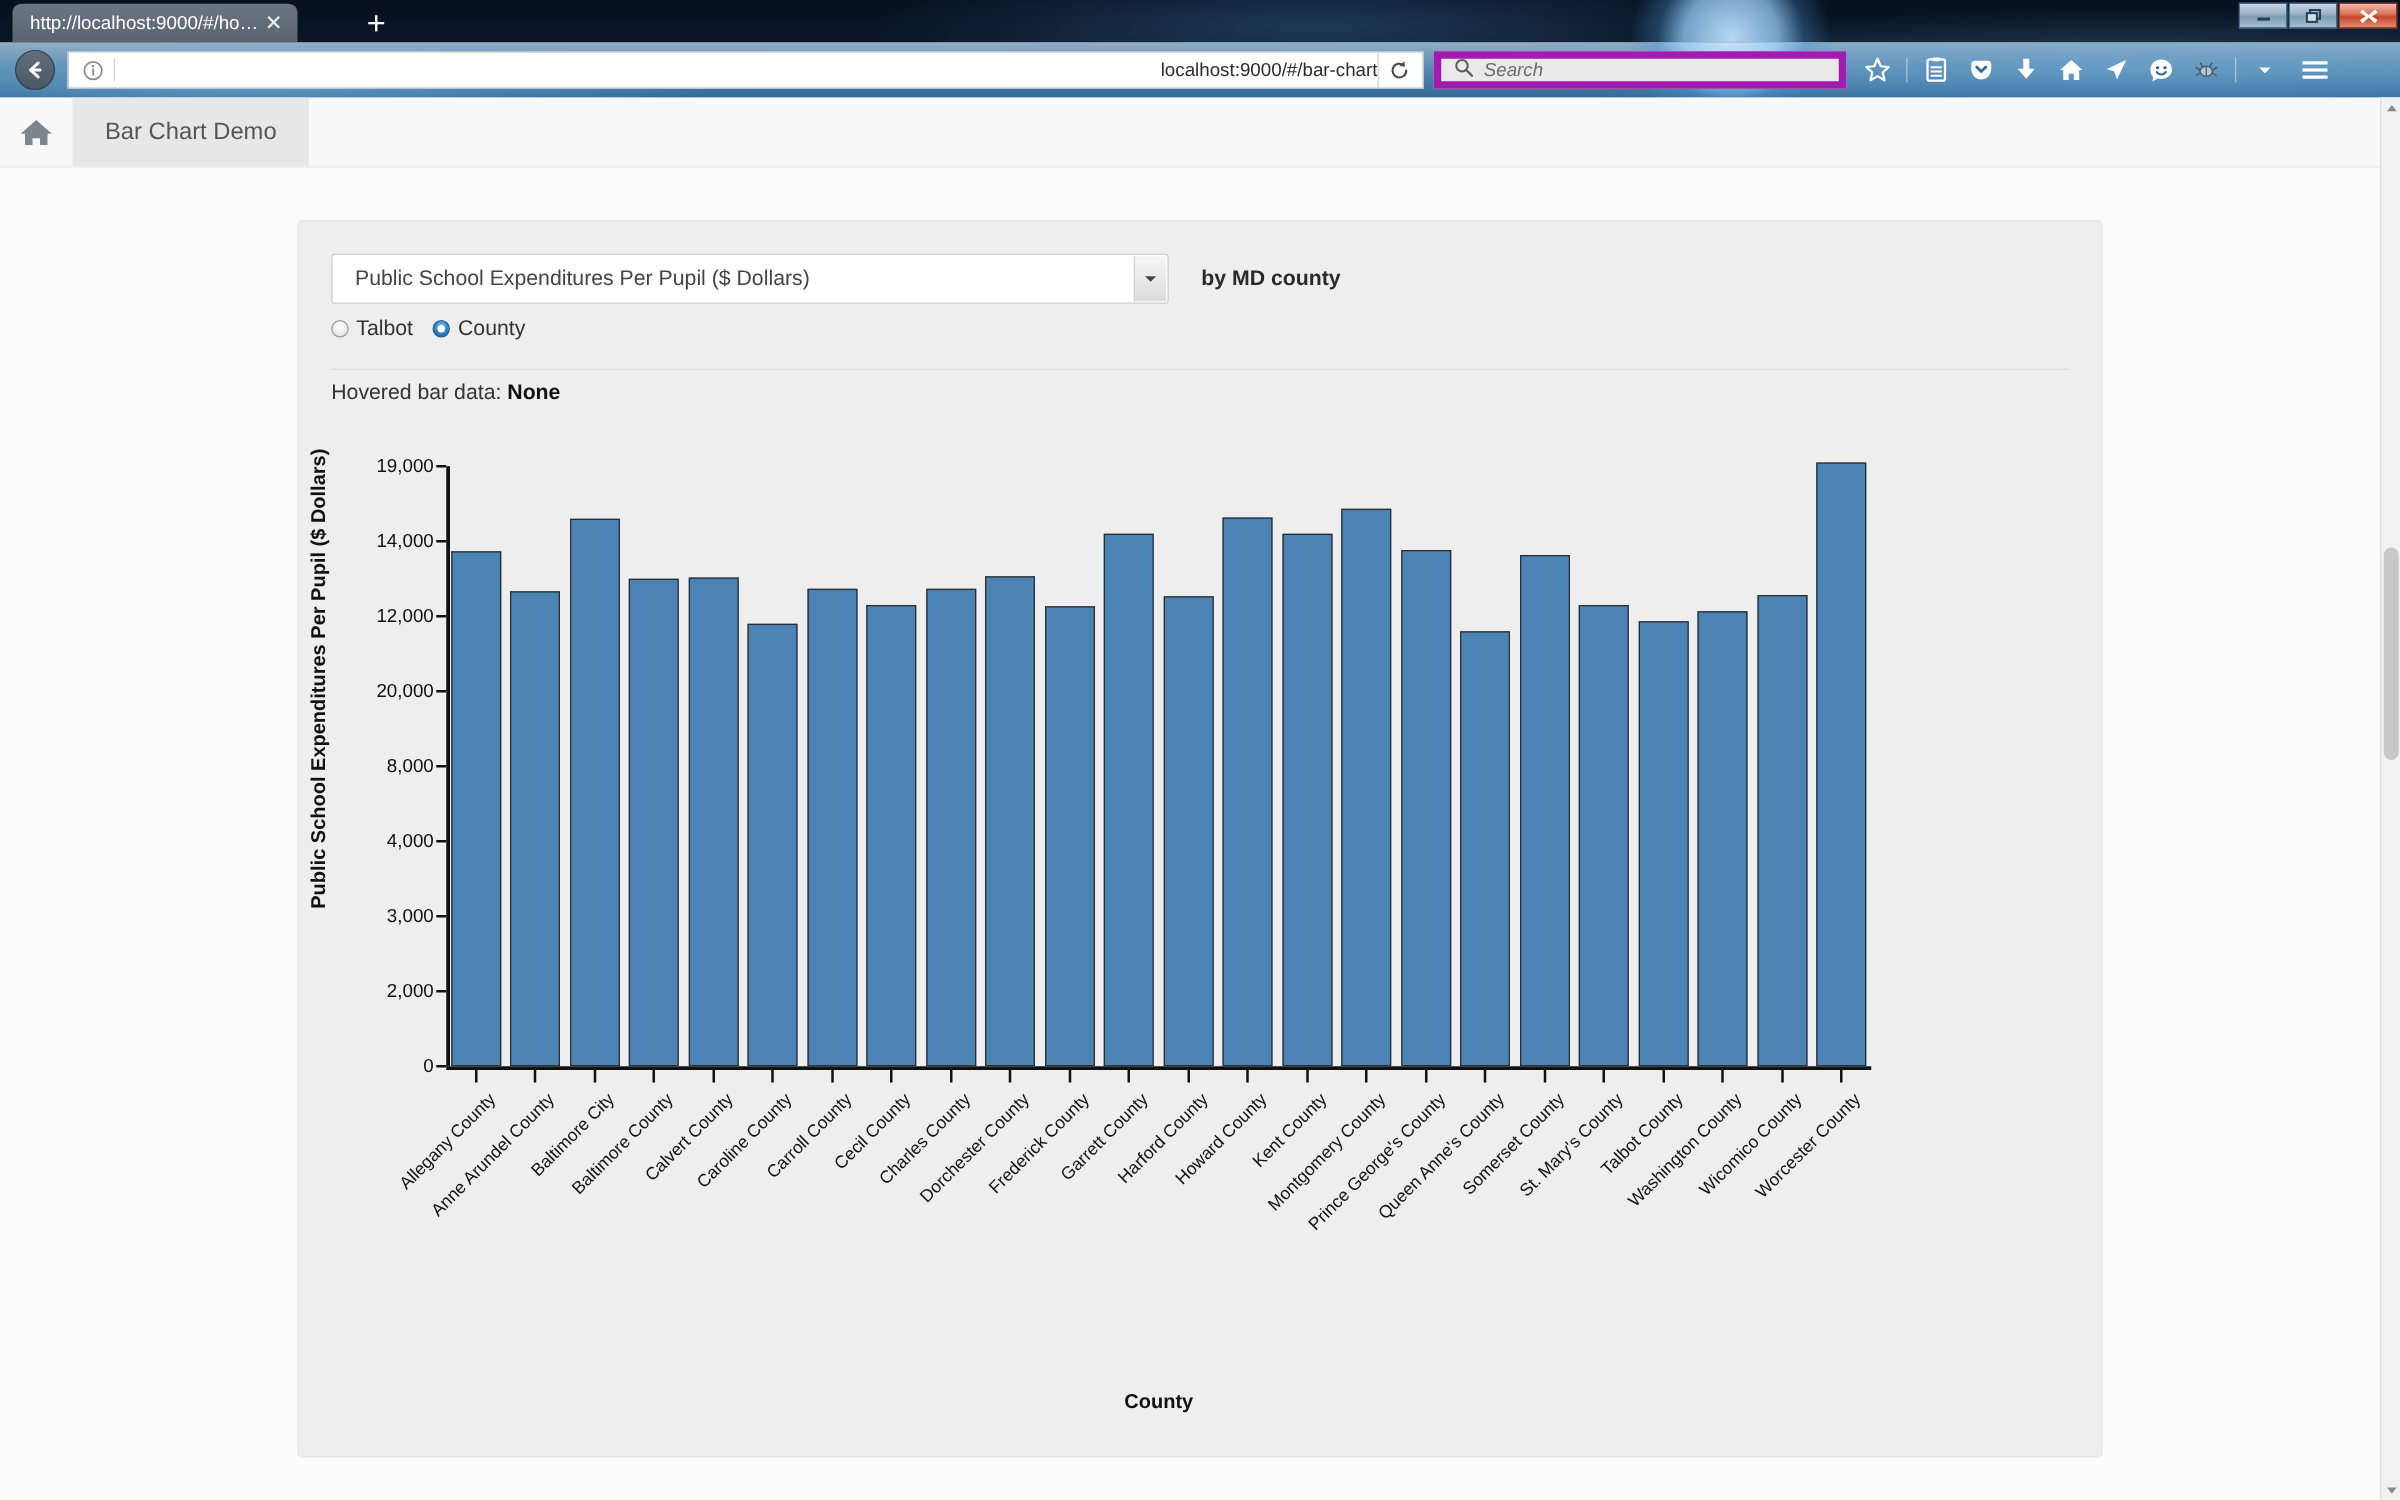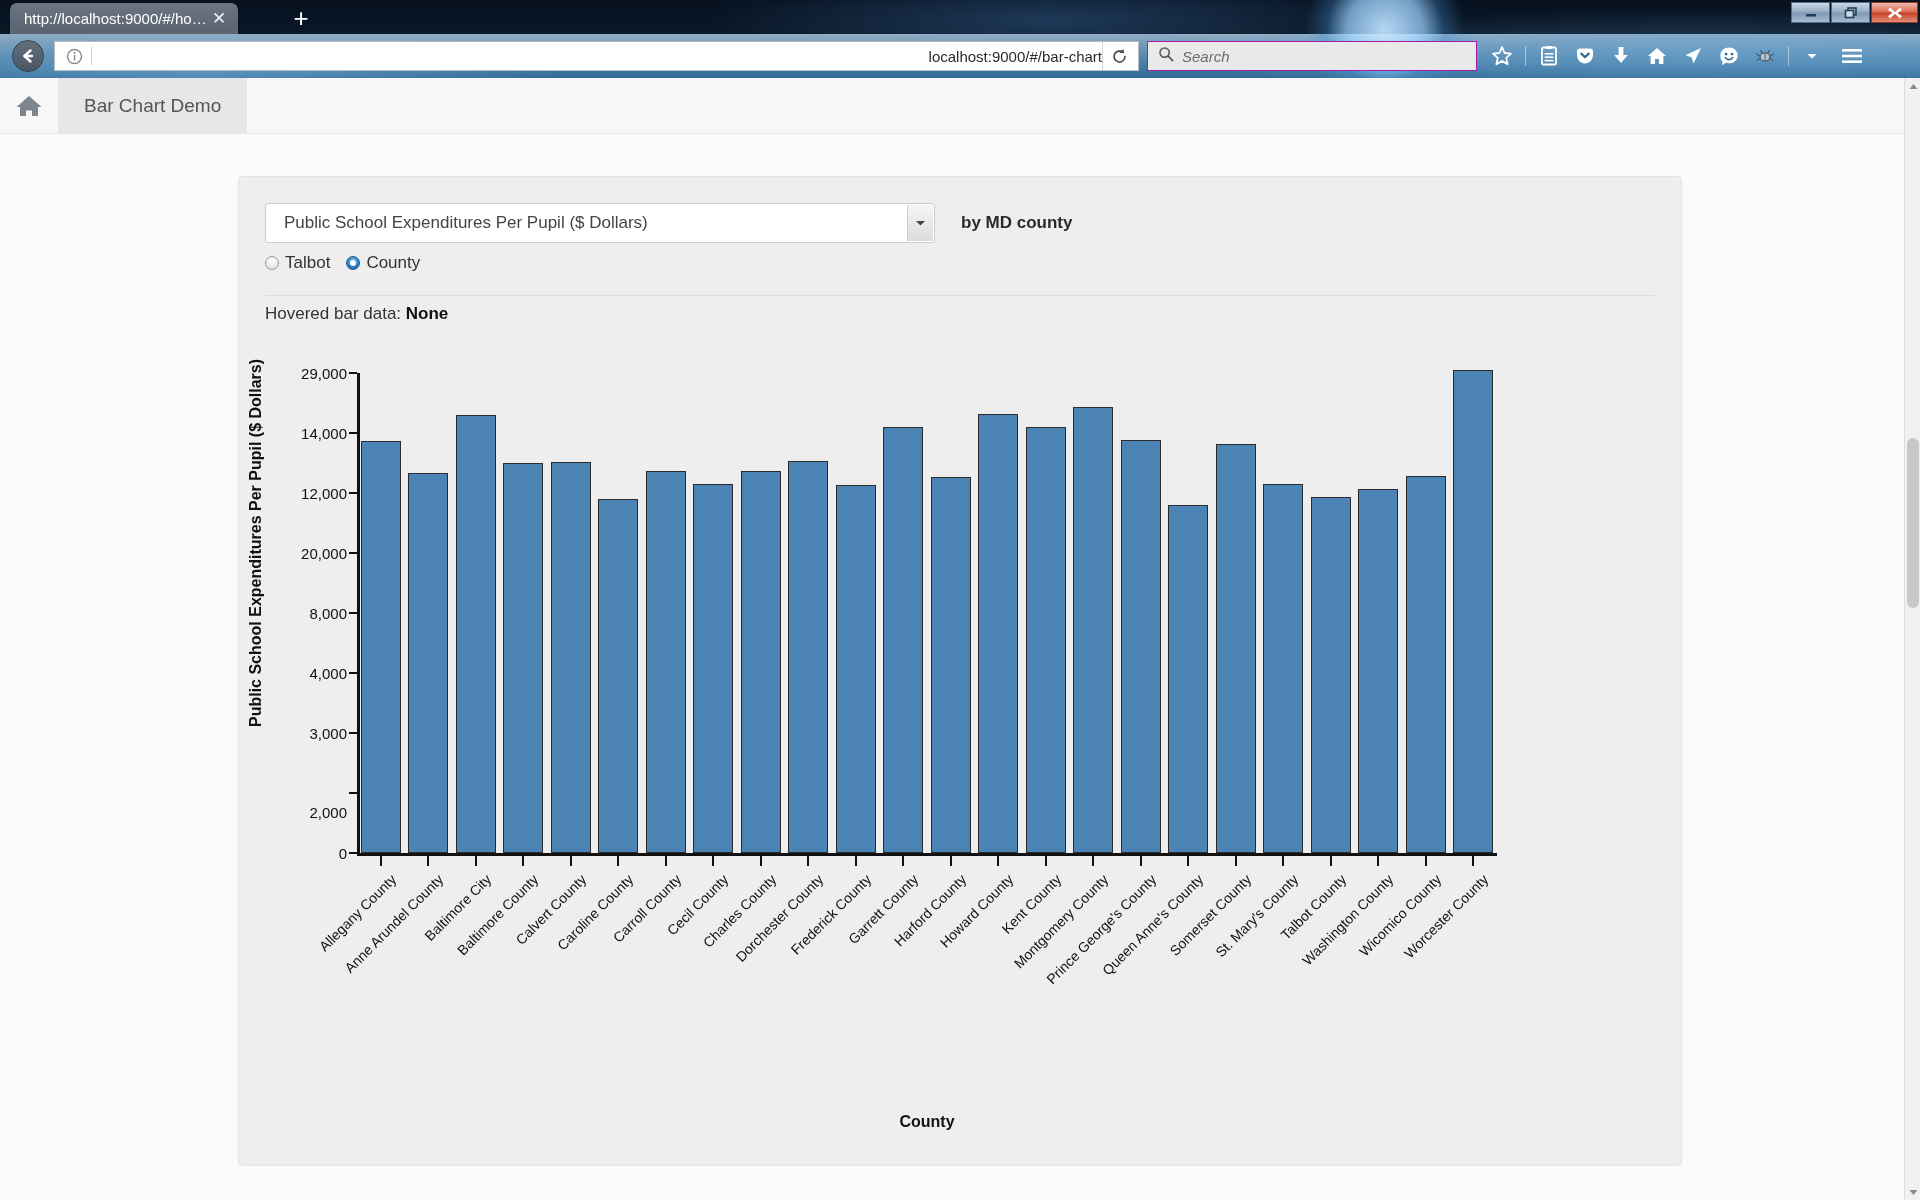--- a/index.html
+++ b/index.html
@@ -80,21 +80,21 @@
     max-width: 1085px;
     background: #fff; border: 1px solid #b4bcc4;
     display: flex; align-items: center; padding: 0 2px;
   }
   .url-identity { width: 34px; display: flex; align-items: center; justify-content: center; }
   .url-sep { width: 1px; height: 18px; background: #ccd2d8; }
   .url-text { padding-left: 10px; font-size: 15px; color: #2b2b2b; flex: 1; }
   .url-reload { width: 34px; display:flex; align-items:center; justify-content:center; border-left: 1px solid #ccd2d8; height: 100%; }
 
   #searchbar {
-    width: 330px; height: 30px; background: #e9e9e9; border: 1px solid #a21caf;
+    width: 330px; height: 30px; background: #e9e9e9; border: 6px solid #a21caf;
     display: flex; align-items: center; padding-left: 10px; margin-right: 8px;
   }
   .search-ph { font-size: 15px; color: #6d6d6d; font-style: italic; margin-left: 8px; }
 
   .tool-icons { display: flex; align-items: center; gap: 2px; }
   .tbtn {
     width: 34px; height: 34px; display: flex; align-items: center; justify-content: center;
   }
   .tdiv { width: 1px; height: 20px; background: rgba(255,255,255,.45); margin: 0 4px; }
 
@@ -417,35 +417,35 @@
         <b>None</b>
       </div>
 
       <div id="chart">
         <div id="ylabel">Public School Expenditures Per Pupil ($ Dollars)</div>
         <div id="plot">
           <div id="yaxis-line"></div>
           <div id="xaxis-line"></div>
         <div class="ytick" style="top: 480px;">0</div>
             <div class="ytick-mark" style="top: 480px;"></div>
-            <div class="ytick" style="top: 439px; text-align: right;">2,000</div>
+            <div class="ytick" style="top: 420px; text-align: right;">2,000</div>
             <div class="ytick-mark" style="top: 420px;"></div>
             <div class="ytick" style="top: 360px;">3,000</div>
             <div class="ytick-mark" style="top: 360px;"></div>
             <div class="ytick" style="top: 300px;">4,000</div>
             <div class="ytick-mark" style="top: 300px;"></div>
             <div class="ytick" style="top: 240px;">8,000</div>
             <div class="ytick-mark" style="top: 240px;"></div>
             <div class="ytick" style="top: 180px;">20,000</div>
             <div class="ytick-mark" style="top: 180px;"></div>
             <div class="ytick" style="top: 120px;">12,000</div>
             <div class="ytick-mark" style="top: 120px;"></div>
             <div class="ytick" style="top: 60px;">14,000</div>
             <div class="ytick-mark" style="top: 60px;"></div>
-            <div class="ytick" style="top: 0px;">29,000</div>
+            <div class="ytick" style="top: 0px;">19,000</div>
             <div class="ytick-mark" style="top: 0px;"></div>
             <div class="bar" title="Allegany County: 13750" style="left: 3.68125px; width: 40.1375px; height: 412.5px; background: rgb(74, 131, 180); border-color: rgb(43, 43, 43);"></div>
             <div class="xtick-mark" style="left: 22.75px;"></div>
             <div class="xlabel" style="left: 30.75px; transform: translateX(-100%) rotate(-45deg); transform-origin: 100% 0px;">Allegany County</div>
             <div class="bar" title="Anne Arundel County: 12680" style="left: 51.1812px; width: 40.1375px; height: 380.4px; background: rgb(74, 131, 180); border-color: rgb(43, 43, 43);"></div>
             <div class="xtick-mark" style="left: 70.25px;"></div>
             <div class="xlabel" style="left: 78.25px; transform: translateX(-100%) rotate(-45deg); transform-origin: 100% 0px;">Anne Arundel County</div>
             <div class="bar" title="Baltimore City: 14600" style="left: 98.6813px; width: 40.1375px; height: 438px; background: rgb(74, 131, 180); border-color: rgb(43, 43, 43);"></div>
             <div class="xtick-mark" style="left: 117.75px;"></div>
             <div class="xlabel" style="left: 125.75px; transform: translateX(-100%) rotate(-45deg); transform-origin: 100% 0px;">Baltimore City</div>

